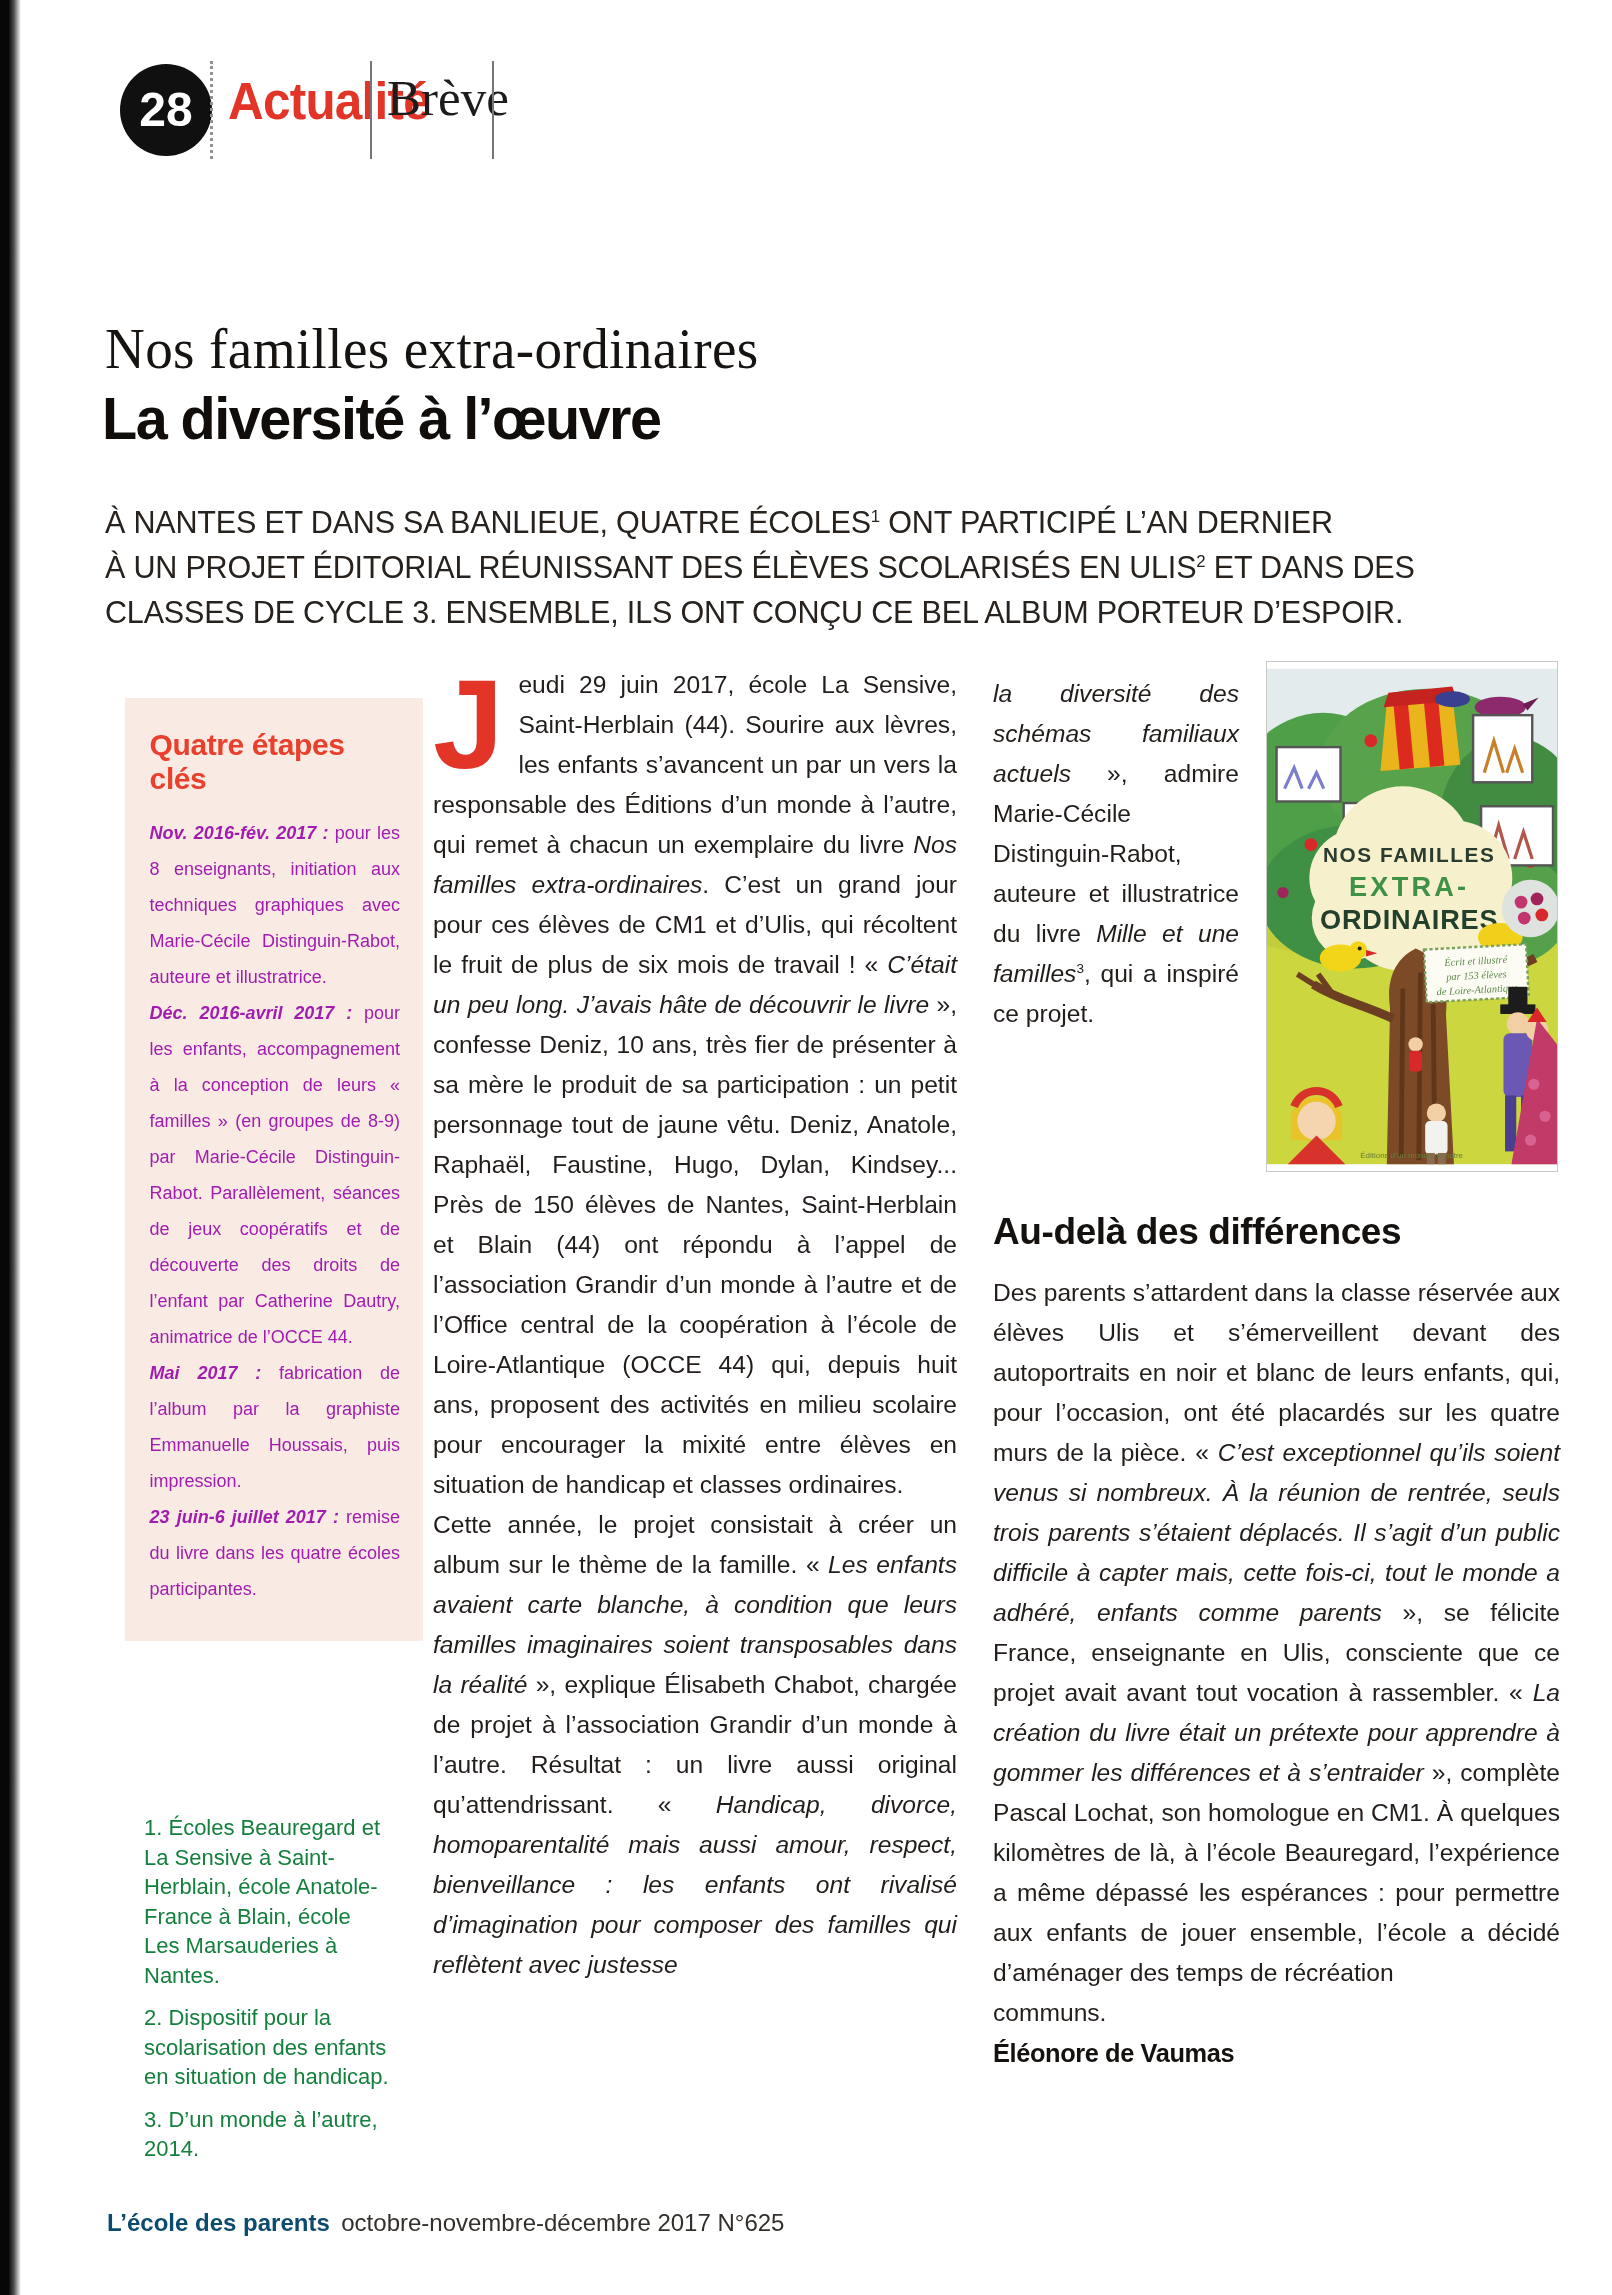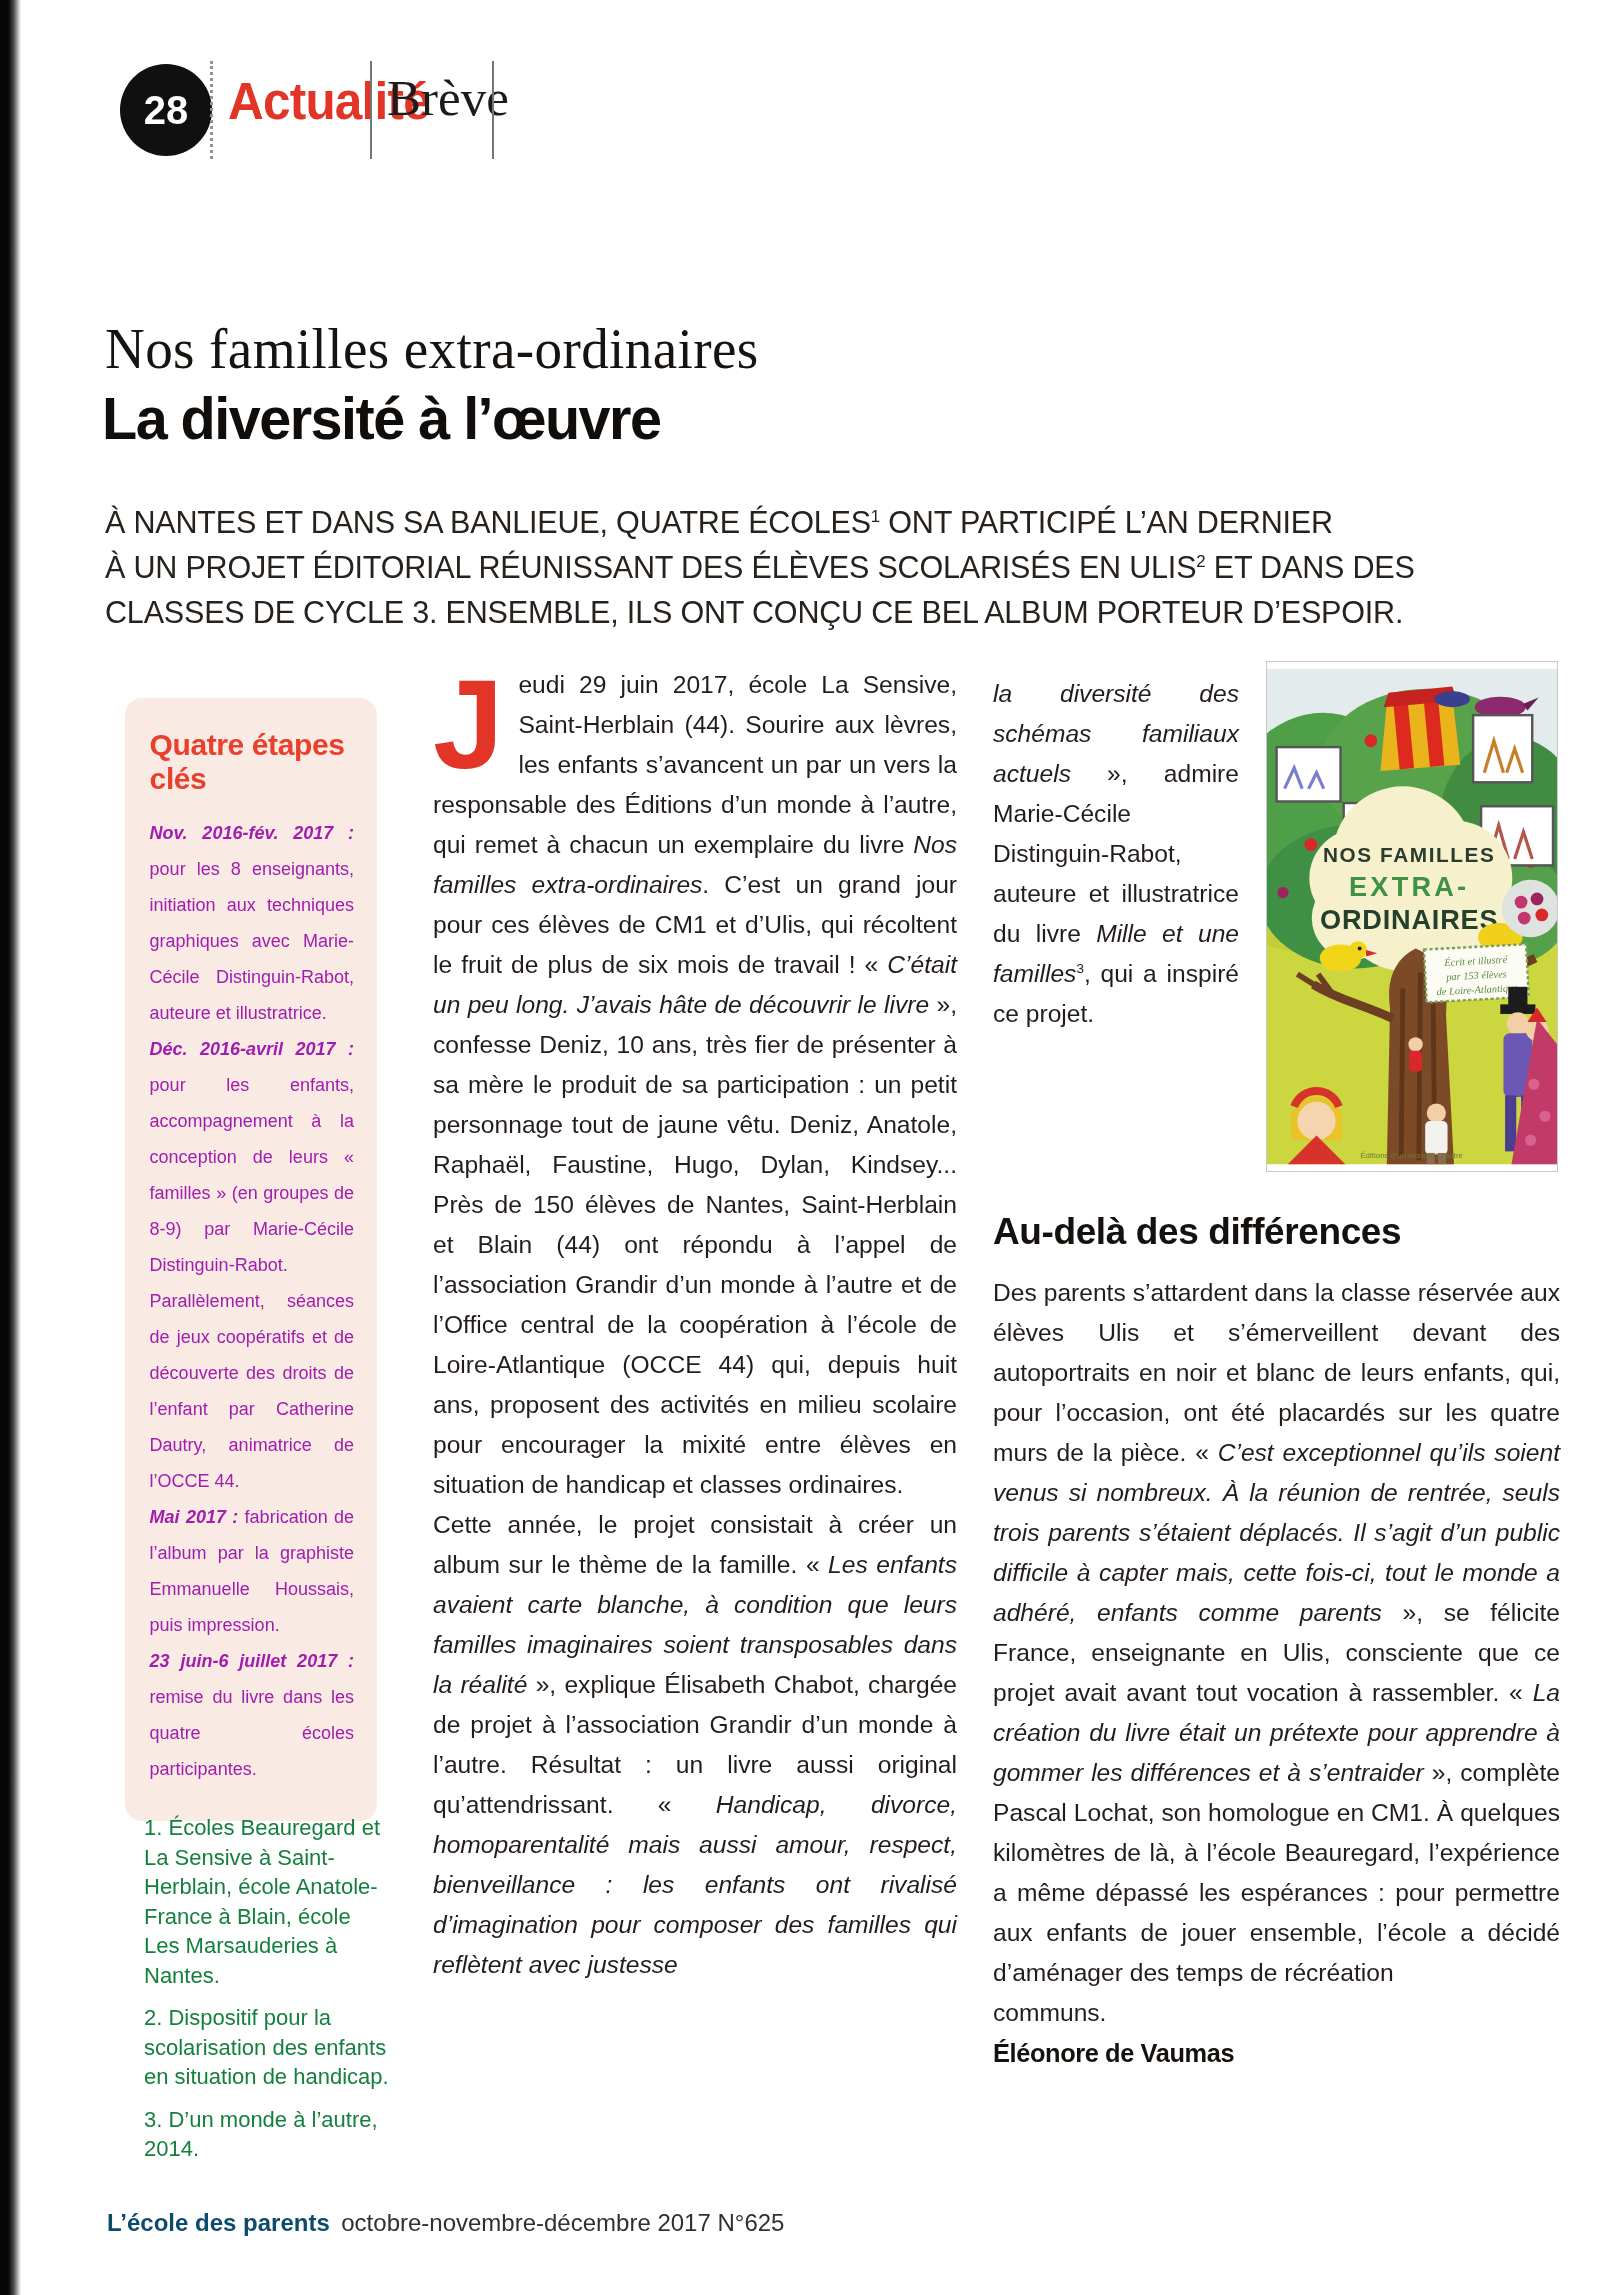--- a/index.html
+++ b/index.html
@@ -8,37 +8,37 @@
   .it{font-style:italic;}
   .bd{font-weight:700;}
   sup{font-size:.55em;line-height:0;vertical-align:super;}
   p{margin:0;}
 
   
   .scan-left{left:0;top:0;bottom:0;width:21px;background:linear-gradient(90deg,#060606 0 40%,#4c4c4c 65%,#ffffff 100%);}
 
   
   .page-circle{left:120px;top:64px;width:92px;height:92px;border-radius:50%;background:#101010;color:#ffffff;
-    font-size:40px;font-weight:700;line-height:92px;text-align:center;}
+    font-size:48px;font-weight:700;line-height:92px;text-align:center;}
   .sep{top:61px;height:98px;width:0;}
   .sep.dotted{border-left:3.3px dotted #8f9498;}
   .sep.solid{border-left:2.5px solid #73767b;}
   .section-label{left:228px;top:72px;font-size:51px;font-weight:800;letter-spacing:-0.8px;color:#e23427;transform:scaleX(.97);transform-origin:left top;}
   .rubric-label{left:387px;top:69px;font-size:51px;font-family:"Liberation Serif",serif;color:#1c1c1c;}
 
   
   .kicker{left:105px;top:315px;font-family:"Liberation Serif",serif;font-size:58px;color:#161310;letter-spacing:0.4px;
     transform:scaleX(.95);transform-origin:left top;white-space:nowrap;}
   .main-title{left:102px;top:384px;font-size:60px;font-weight:800;letter-spacing:-1.6px;color:#100d0b;
     transform:scaleX(.96);transform-origin:left top;white-space:nowrap;}
   .standfirst{left:105px;top:500px;width:1442px;font-size:31px;line-height:45px;color:#27221d;letter-spacing:-0.2px;
     transform:scaleX(.985);transform-origin:left top;}
 
   
-  .sidebar{left:125px;top:698px;width:252px;background:#f9ebe3;box-sizing:border-box;padding:29.5px 23px 34px 24.6px;border-radius:17px;}
+  .sidebar{left:125px;top:698px;width:298px;background:#f9ebe3;box-sizing:border-box;padding:29.5px 23px 34px 24.6px;}
   .sidebar h2{margin:0 0 19.7px 0;font-size:30px;font-weight:800;color:#e8402c;letter-spacing:-0.4px;}
   .sidebar p{font-size:18px;line-height:36px;text-align:justify;color:#a21caf;}
 
   
   .body-text{font-size:24.6px;line-height:40px;text-align:justify;color:#221d1a;}
   .col1{left:433px;top:665px;width:524px;}
   .col2narrow{left:993px;top:674px;width:246px;}
   .col2main{left:993px;top:1211px;width:567px;}
   .dropcap{float:left;font-size:127px;line-height:98px;font-weight:800;color:#e23427;margin:9.8px 14.8px 0 0;}
   .subhead{font-size:37px;font-weight:800;color:#14110e;margin:0 0 19.7px 0;letter-spacing:-0.4px;}

